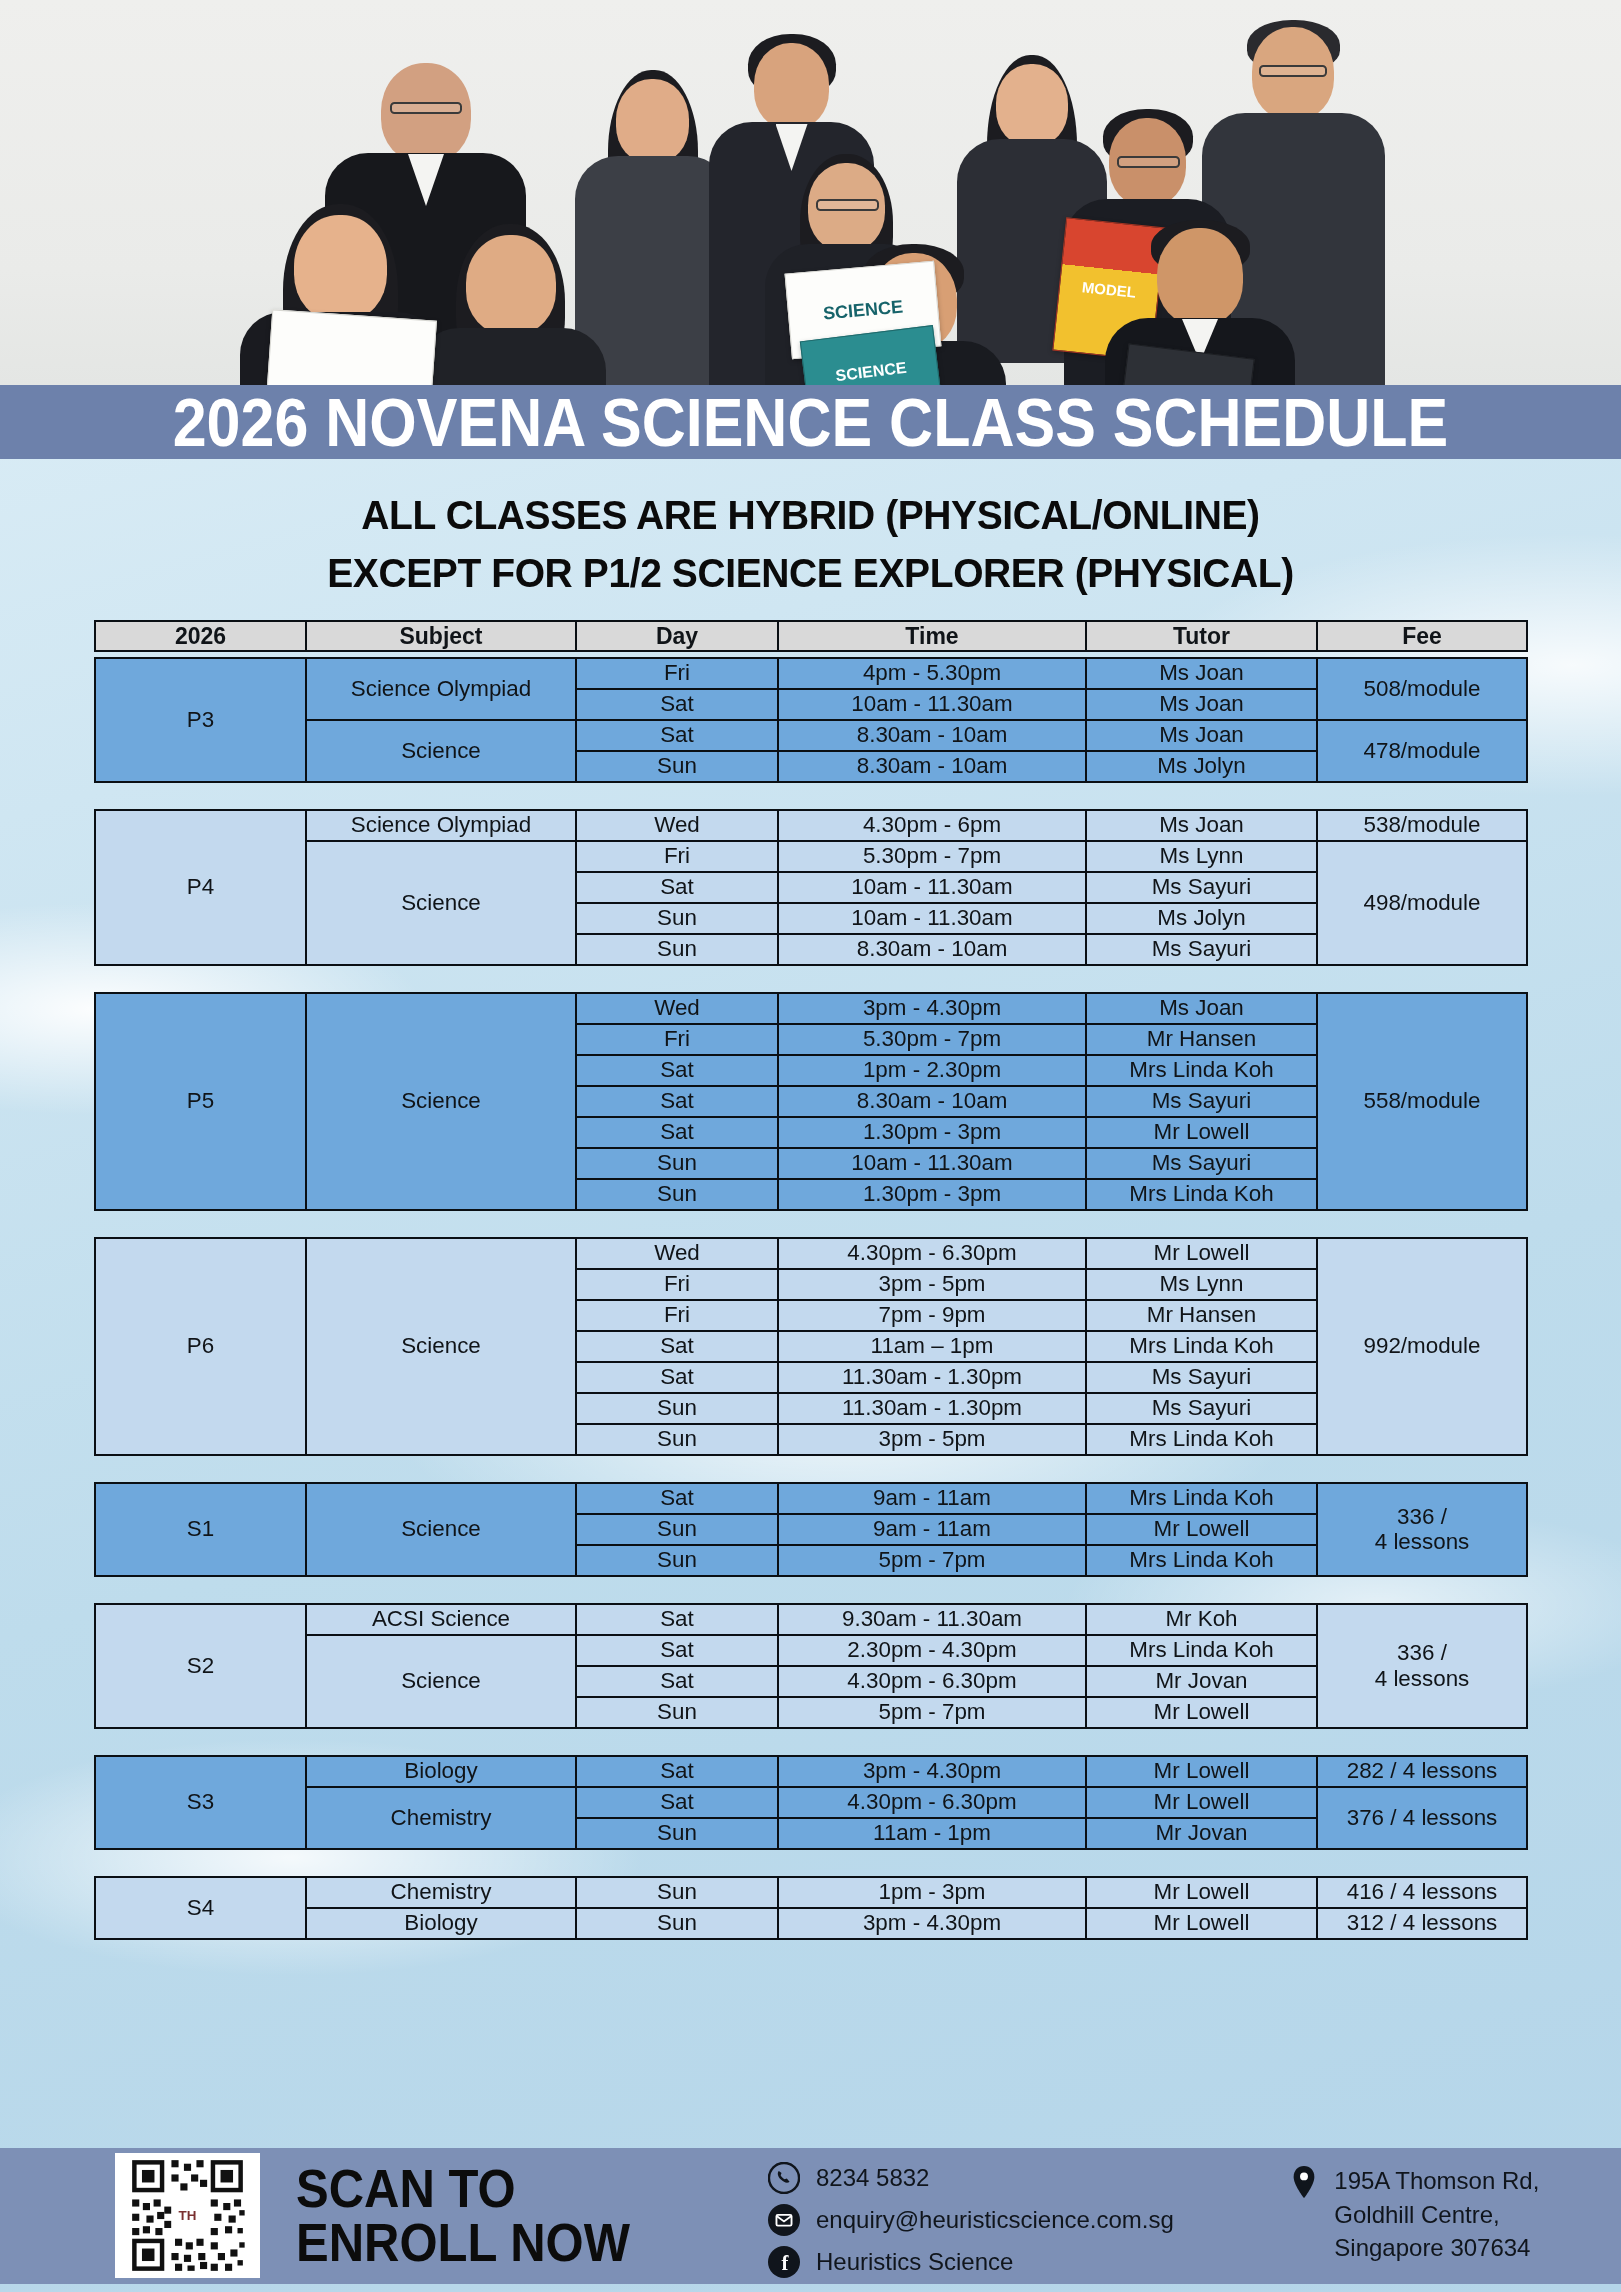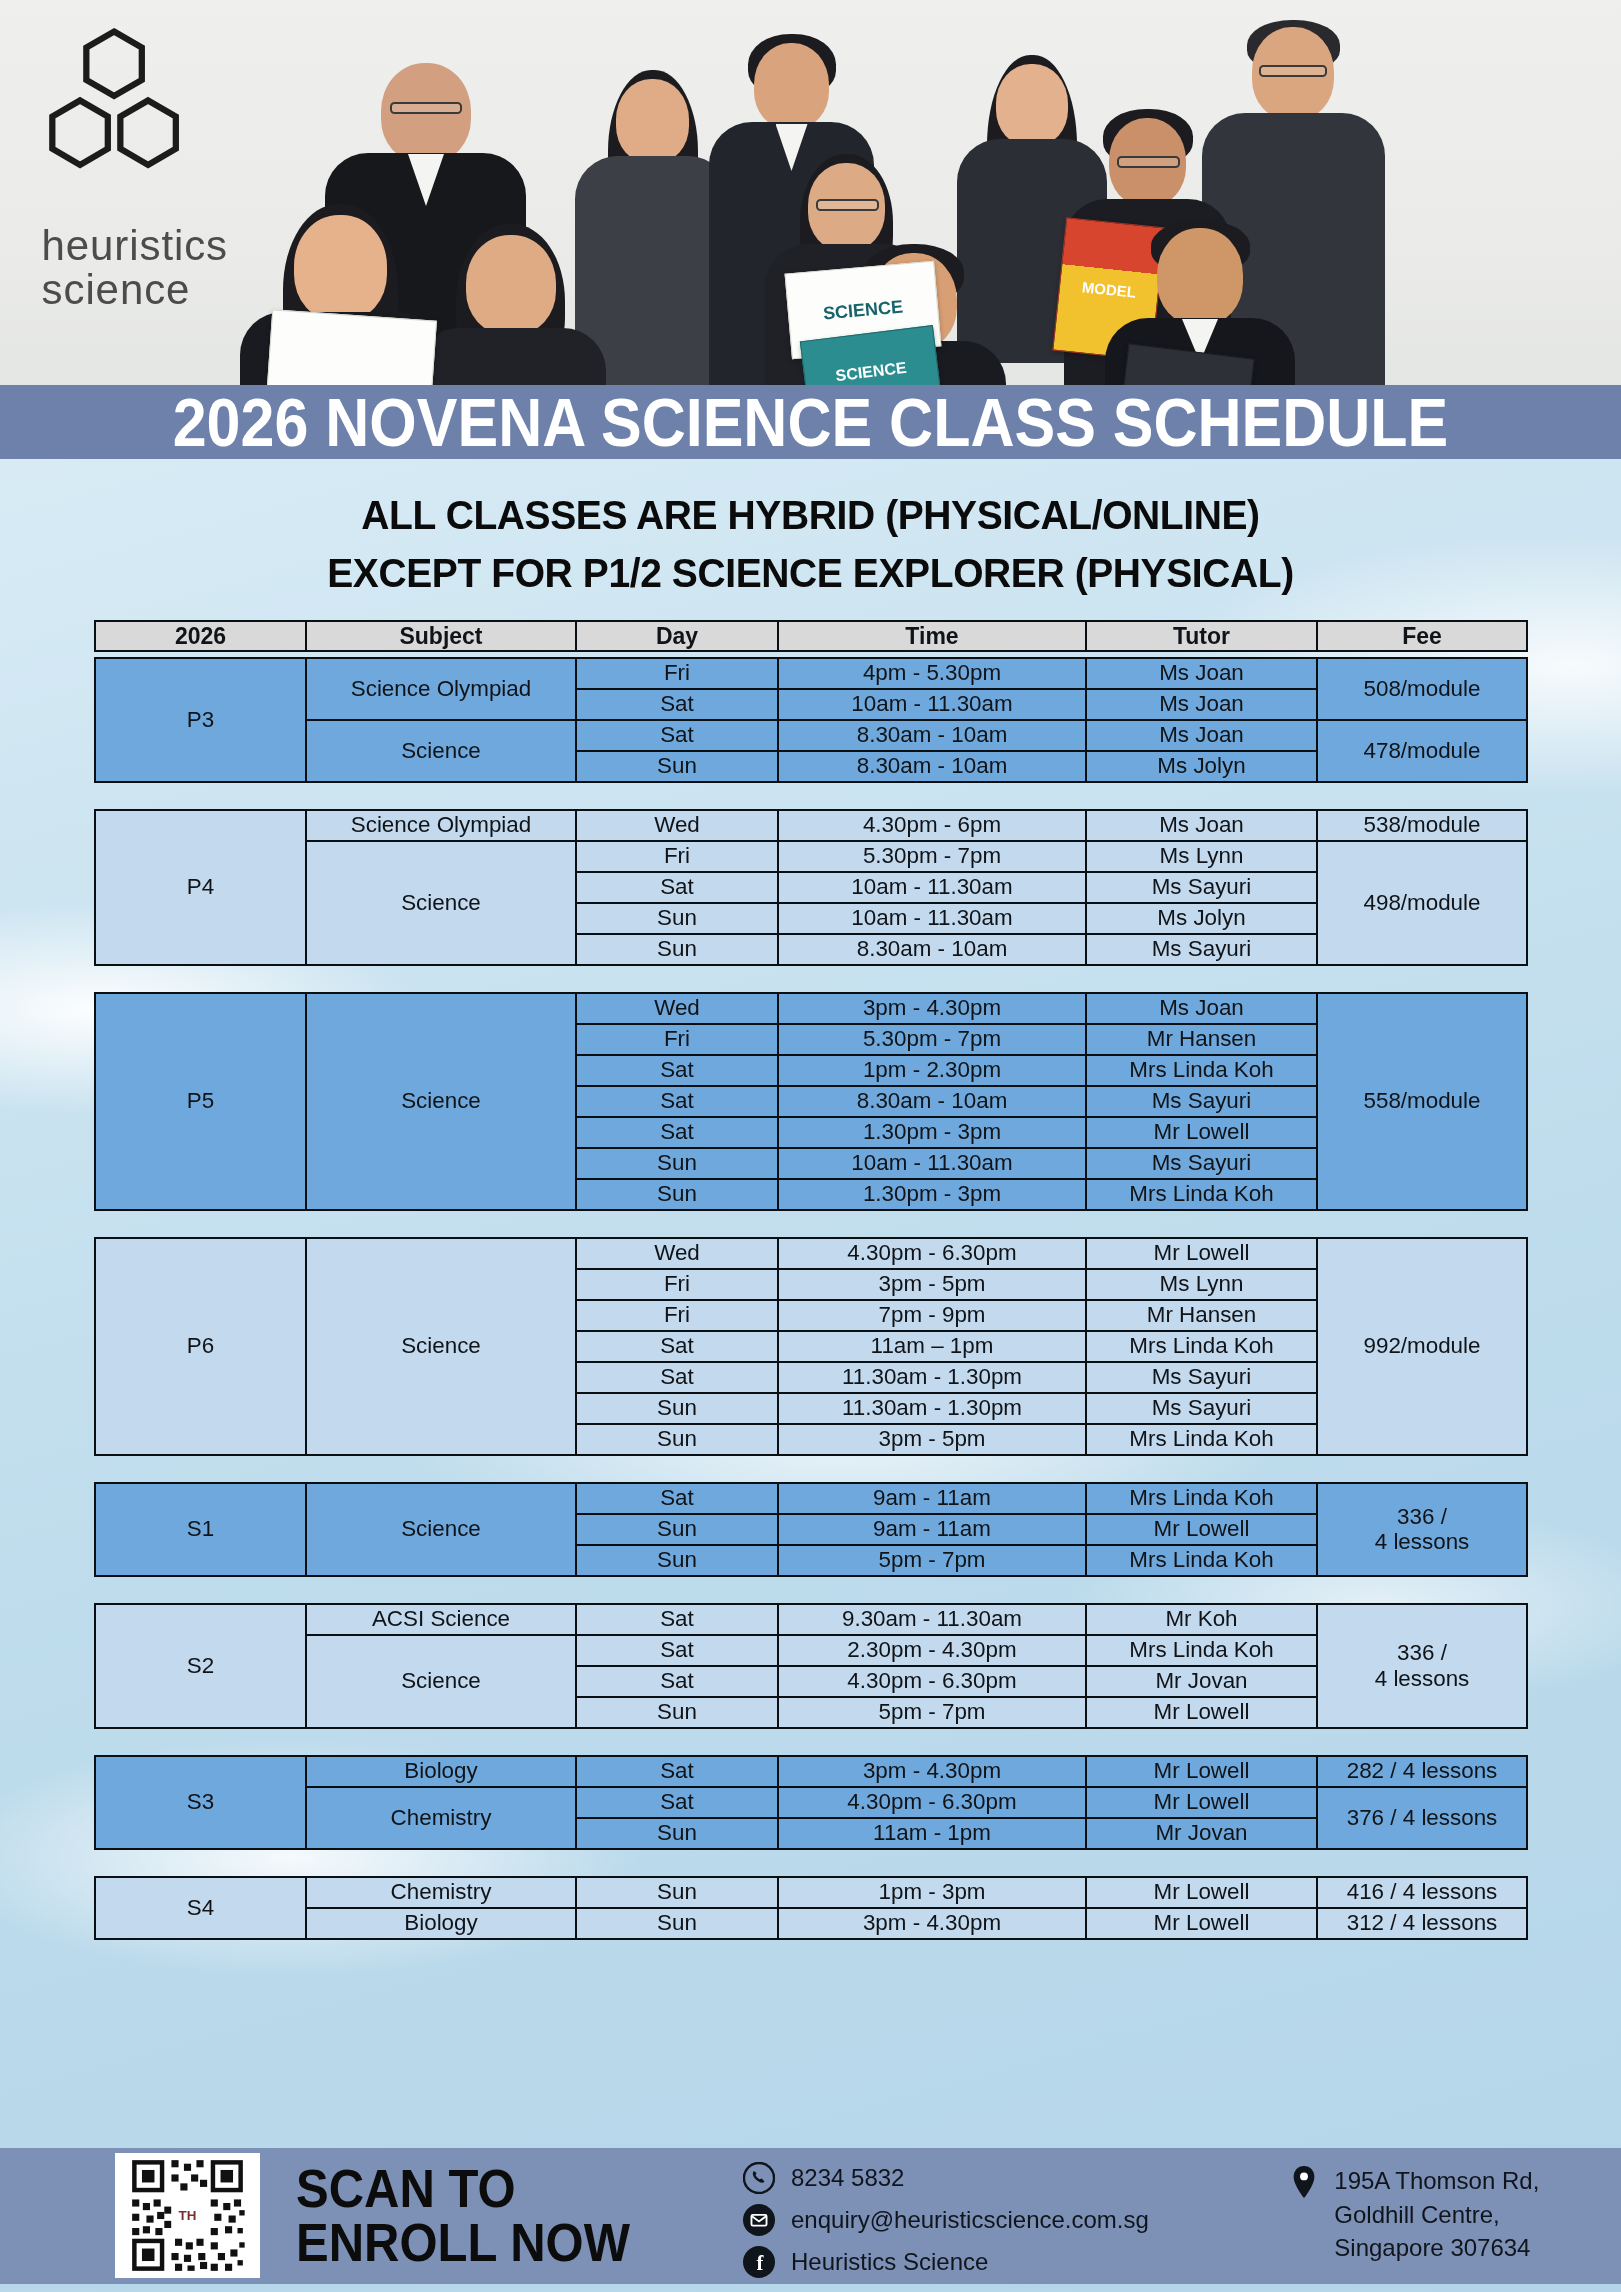--- a/index.html
+++ b/index.html
@@ -56,21 +56,21 @@
   table.sec.tall td { height:59px; }
   table.sec.dark td { background:#6fa8dc; }
   table.sec.light td { background:#c3d9ee; }
 
   
   .footer { position:absolute; top:2148px; left:0; width:1621px; height:136px; background:#7d90b6; }
   .qr { position:absolute; left:115px; top:5.4px; width:145px; height:125px; background:#ffffff;
     display:flex; align-items:center; justify-content:center; }
   .cta { position:absolute; left:296px; top:50%; transform:translateY(-50%) scaleY(1.08);
     font-size:49px; font-weight:bold; line-height:1.03; color:#0c0c0c; letter-spacing:0; }
-  .contacts { position:absolute; left:743px; top:14.3px; }
+  .contacts { position:absolute; left:768px; top:14.3px; }
   .contact-row { display:flex; align-items:center; gap:16px; margin-bottom:9.9px;
     font-size:24px; color:#10151c; }
   .address { position:absolute; left:1288px; top:16px; display:flex; gap:14.3px; }
   .address .addr-lines { font-size:24px; color:#10151c; line-height:1.4; }
   .icon-circle { flex:0 0 auto; }
 </style>
 </head>
 <body>
 
 <div class="page">
@@ -146,31 +146,20 @@
         <div class="p-shirt" style="left:25px; top:91px; width:36px; height:43px;"></div>
       </div>
 
       <div class="book" style="left:788px; top:267px; width:150px; height:86px; transform:rotate(-5deg); font-size:18px; z-index:4;">SCIENCE</div>
       <div class="book teal" style="left:804px; top:333px; width:134px; height:77px; transform:rotate(-7deg); font-size:16px; z-index:4;">SCIENCE</div>
       <div class="book" style="left:269px; top:315px; width:165px; height:90px; transform:rotate(4deg); z-index:4;"></div>
       <div class="book model" style="left:1059px; top:222px; width:100px; height:134px; transform:rotate(6deg); font-size:15px; z-index:2;">MODEL</div>
       <div class="book" style="left:1125px; top:351px; width:127px; height:52px; transform:rotate(7deg); background:#2d3036; border-color:#1c1e22; z-index:4;"></div>
     </div>
 
-    <div class="logo">
-      <svg width="179" height="197" viewBox="0 0 200 220">
-        <g fill="none" stroke="#1c1c1c" stroke-width="7">
-          <polygon points="85,5 116,23 116,59 85,77 54,59 54,23"></polygon>
-          <polygon points="47,82 78,100 78,136 47,154 16,136 16,100"></polygon>
-          <polygon points="123,82 154,100 154,136 123,154 92,136 92,100"></polygon>
-        </g>
-      </svg>
-      <div class="logo-text">heuristics</div>
-      <div class="logo-text">science</div>
-    </div>
   </div>
 
   <div class="banner">
     <h1>2026 NOVENA SCIENCE CLASS SCHEDULE</h1>
   </div>
 
   <div class="notice">
     <div>ALL CLASSES ARE HYBRID (PHYSICAL/ONLINE)</div>
     <div>EXCEPT FOR P1/2 SCIENCE EXPLORER (PHYSICAL)</div>
   </div>

